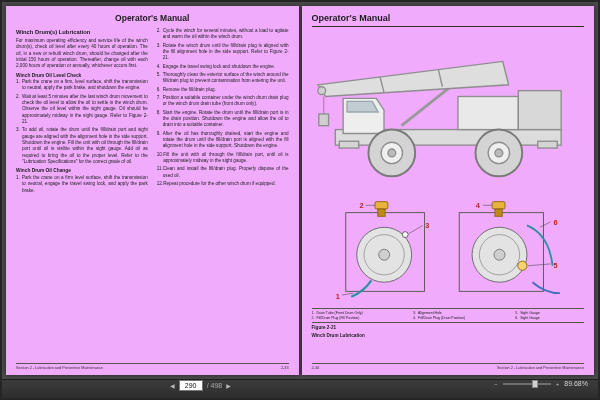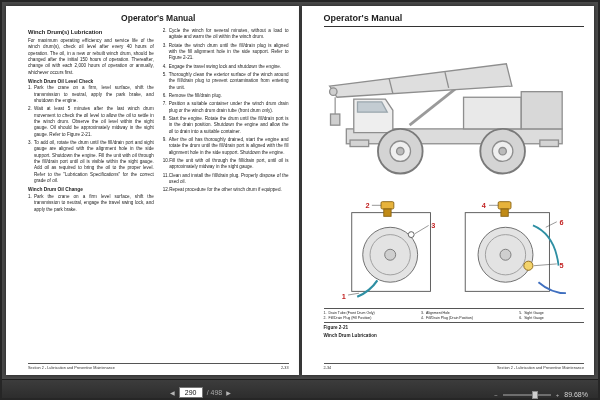--- a/index.html
+++ b/index.html
@@ -1,21 +1,21 @@
 <!DOCTYPE html>
 <html><head>
 <meta charset="utf-8">
 <style>
   html,body{margin:0;padding:0;width:600px;height:400px;overflow:hidden;
     font-family:"Liberation Sans", sans-serif;background:#3a3a3a;}
   .viewer{width:600px;height:400px;box-sizing:border-box;display:flex;flex-direction:column;
     border:2px solid #262626;background:#4a4a4a;}
   .pages{flex:1;display:flex;gap:3px;padding:4px;min-height:0;}
-  .page{flex:1;background:#ffffff;box-shadow:0 0 4px rgba(0,0,0,.55);box-sizing:border-box;
-    padding:7px 10px 5px 22px;display:flex;flex-direction:column;color:#1c1c1c;overflow:hidden;}
+  .page{flex:1;background:#f0abfc;box-shadow:0 0 4px rgba(0,0,0,.55);box-sizing:border-box;
+    padding:7px 10px 5px 10px;display:flex;flex-direction:column;color:#1c1c1c;overflow:hidden;}
   
   .lp-header{font-size:8.5px;font-weight:700;text-align:center;margin-bottom:5px;}
   .cols{flex:1;display:flex;gap:9px;min-height:0;}
   .col{flex:1;min-width:0;}
   .h1{font-size:5.8px;font-weight:700;margin:1px 0 3px 0;}
   .h2{font-size:4.8px;font-weight:700;margin:3px 0 1.5px 0;}
   .body-text,.step{font-size:4.6px;line-height:1.38;color:#222;}
   .body-text{margin:0 0 3px 0;text-align:justify;}
   .step{display:flex;margin-bottom:2px;}
   .sn{min-width:6px;}
@@ -27,21 +27,21 @@
   .fig-area{flex:1;display:flex;flex-direction:column;min-height:0;}
   .crane-svg{width:100%;height:168px;}
   .lube-svg{width:100%;height:108px;}
   .legend{border-top:.5px solid #555;border-bottom:.5px solid #555;margin-top:2px;padding:2px 0;
     display:grid;grid-template-rows:repeat(2,auto);grid-auto-flow:column;grid-column-gap:6px;grid-row-gap:1px;}
   .lg-item{display:flex;font-size:3.5px;color:#222;}
   .lg-n{min-width:5px;}
   .fig-cap{margin-top:2px;font-size:4.6px;font-weight:700;line-height:1.3;}
   
   .toolbar{height:18px;background:linear-gradient(#3c3c3c,#2d2d2d);border-top:1px solid #1d1d1d;
-    display:flex;align-items:flex-end;padding:0 10px;color:#c9c9c9;font-size:7px;flex:0 0 auto;}
+    display:flex;align-items:flex-start;padding:0 10px;color:#c9c9c9;font-size:7px;flex:0 0 auto;}
   .tb-nav{display:flex;align-items:center;gap:4px;margin-left:158px;}
   .tb-btn{color:#b5b5b5;font-size:6px;cursor:pointer;line-height:1;}
   .page-input{width:24px;height:11px;background:#fff;color:#111;border:1px solid #777;
     font-size:7px;text-align:center;padding:0;box-sizing:border-box;font-family:"Liberation Sans",sans-serif;}
   .page-total{color:#aaa;}
   .tb-zoom{margin-left:auto;display:flex;align-items:center;gap:5px;}
   .zoom-track{width:48px;height:2px;background:#6e6e6e;position:relative;}
   .zoom-thumb{position:absolute;left:60%;top:-3px;width:6px;height:8px;background:#cfcfcf;
     border:1px solid #8a8a8a;box-sizing:border-box;}
   .zoom-pct{color:#d2d2d2;}

